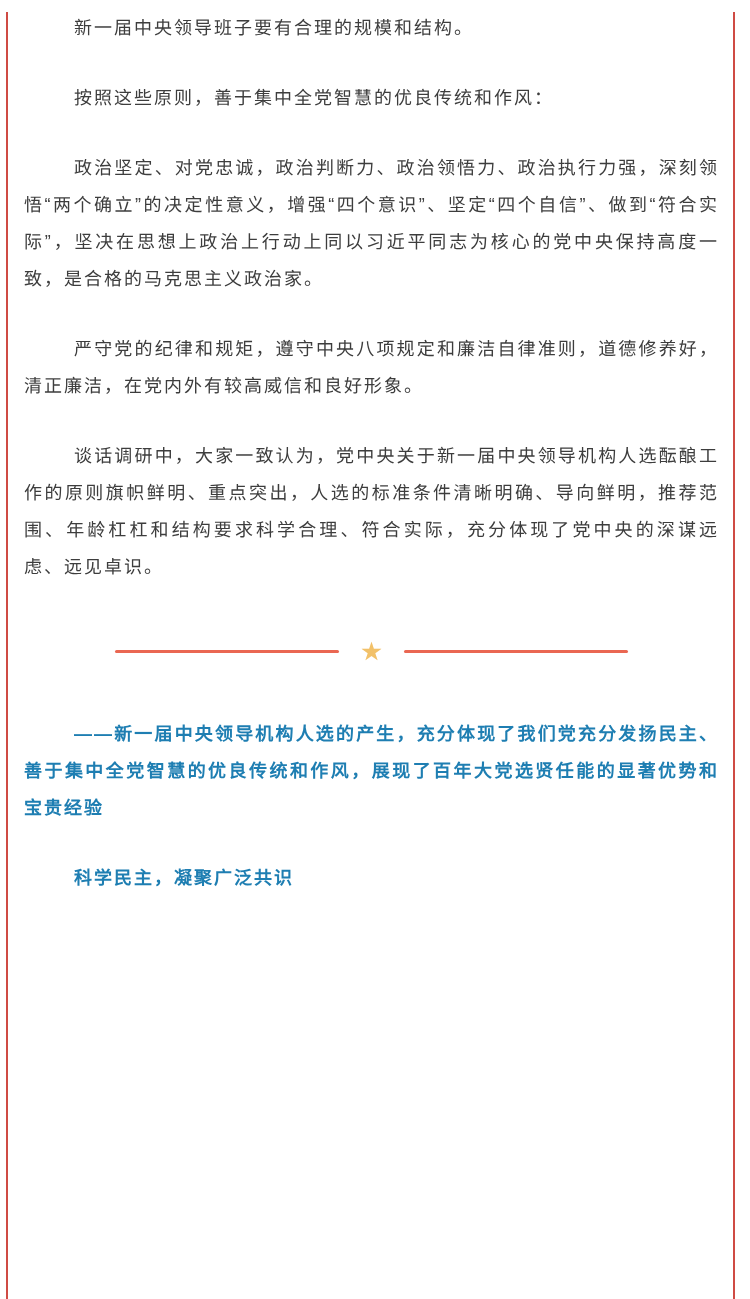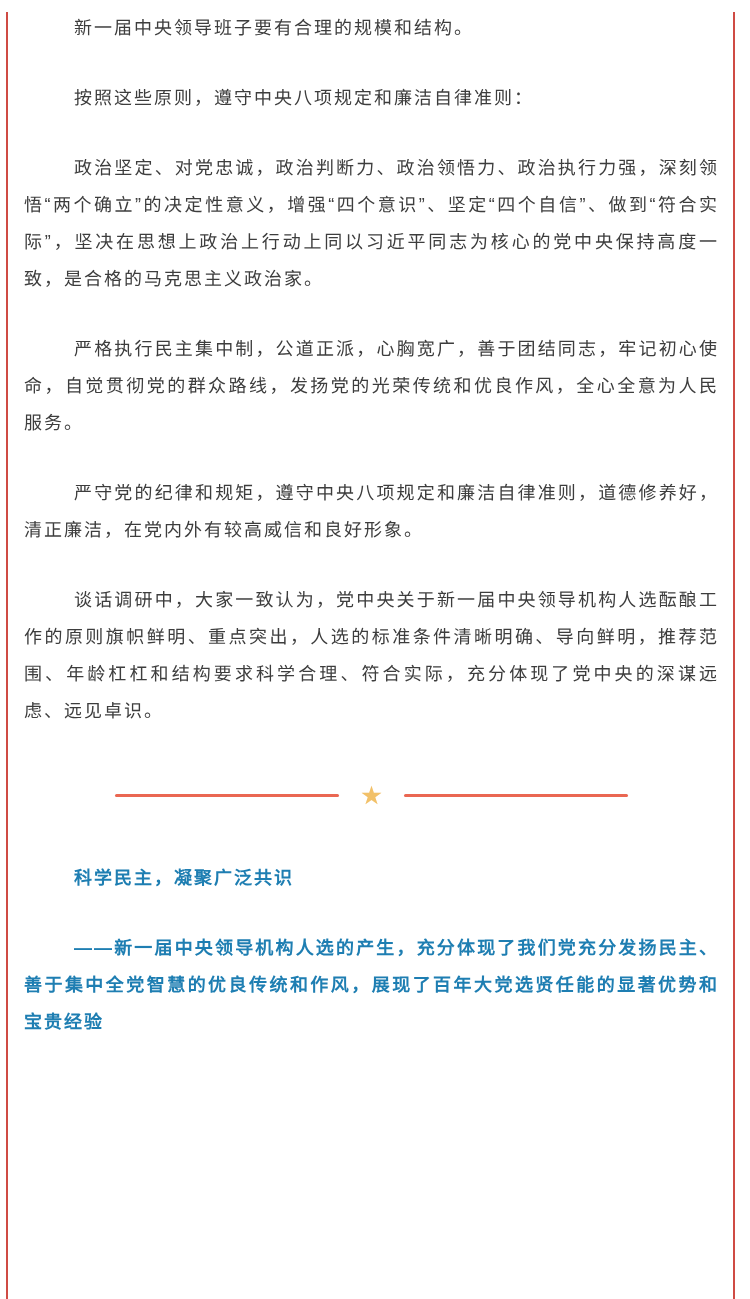--- a/index.html
+++ b/index.html
@@ -54,27 +54,26 @@
     color: var(--star, #f2c169);
     font-size: 21px;
     line-height: 1;
   }
 </style>
 </head>
 <body>
 
 <div class="article-box">
   <p class="para first">新一届中央领导班子要有合理的规模和结构。</p>
-  <p class="para">按照这些原则，遵守中央八项规定和廉洁自律准则：</p>
+  <p class="para">按照这些原则，善于集中全党智慧的优良传统和作风：</p>
   <p class="para">政治坚定、对党忠诚，政治判断力、政治领悟力、政治执行力强，深刻领悟“两个确立”的决定性意义，增强“四个意识”、坚定“四个自信”、做到“符合实际”，坚决在思想上政治上行动上同以习近平同志为核心的党中央保持高度一致，是合格的马克思主义政治家。</p>
-  <p class="para">严格执行民主集中制，公道正派，心胸宽广，善于团结同志，牢记初心使命，自觉贯彻党的群众路线，发扬党的光荣传统和优良作风，全心全意为人民服务。</p>
   <p class="para">严守党的纪律和规矩，遵守中央八项规定和廉洁自律准则，道德修养好，清正廉洁，在党内外有较高威信和良好形象。</p>
   <p class="para">谈话调研中，大家一致认为，党中央关于新一届中央领导机构人选酝酿工作的原则旗帜鲜明、重点突出，人选的标准条件清晰明确、导向鲜明，推荐范围、年龄杠杠和结构要求科学合理、符合实际，充分体现了党中央的深谋远虑、远见卓识。</p>
 
   <div class="divider">
     <span class="divider-line"></span>
     <span class="divider-star">★</span>
     <span class="divider-line"></span>
   </div>
 
+  <p class="para section-lead">——新一届中央领导机构人选的产生，充分体现了我们党充分发扬民主、善于集中全党智慧的优良传统和作风，展现了百年大党选贤任能的显著优势和宝贵经验</p>
   <p class="para section-heading">科学民主，凝聚广泛共识</p>
-  <p class="para section-lead">——新一届中央领导机构人选的产生，充分体现了我们党充分发扬民主、善于集中全党智慧的优良传统和作风，展现了百年大党选贤任能的显著优势和宝贵经验</p>
 </div>
 
 </body></html>

